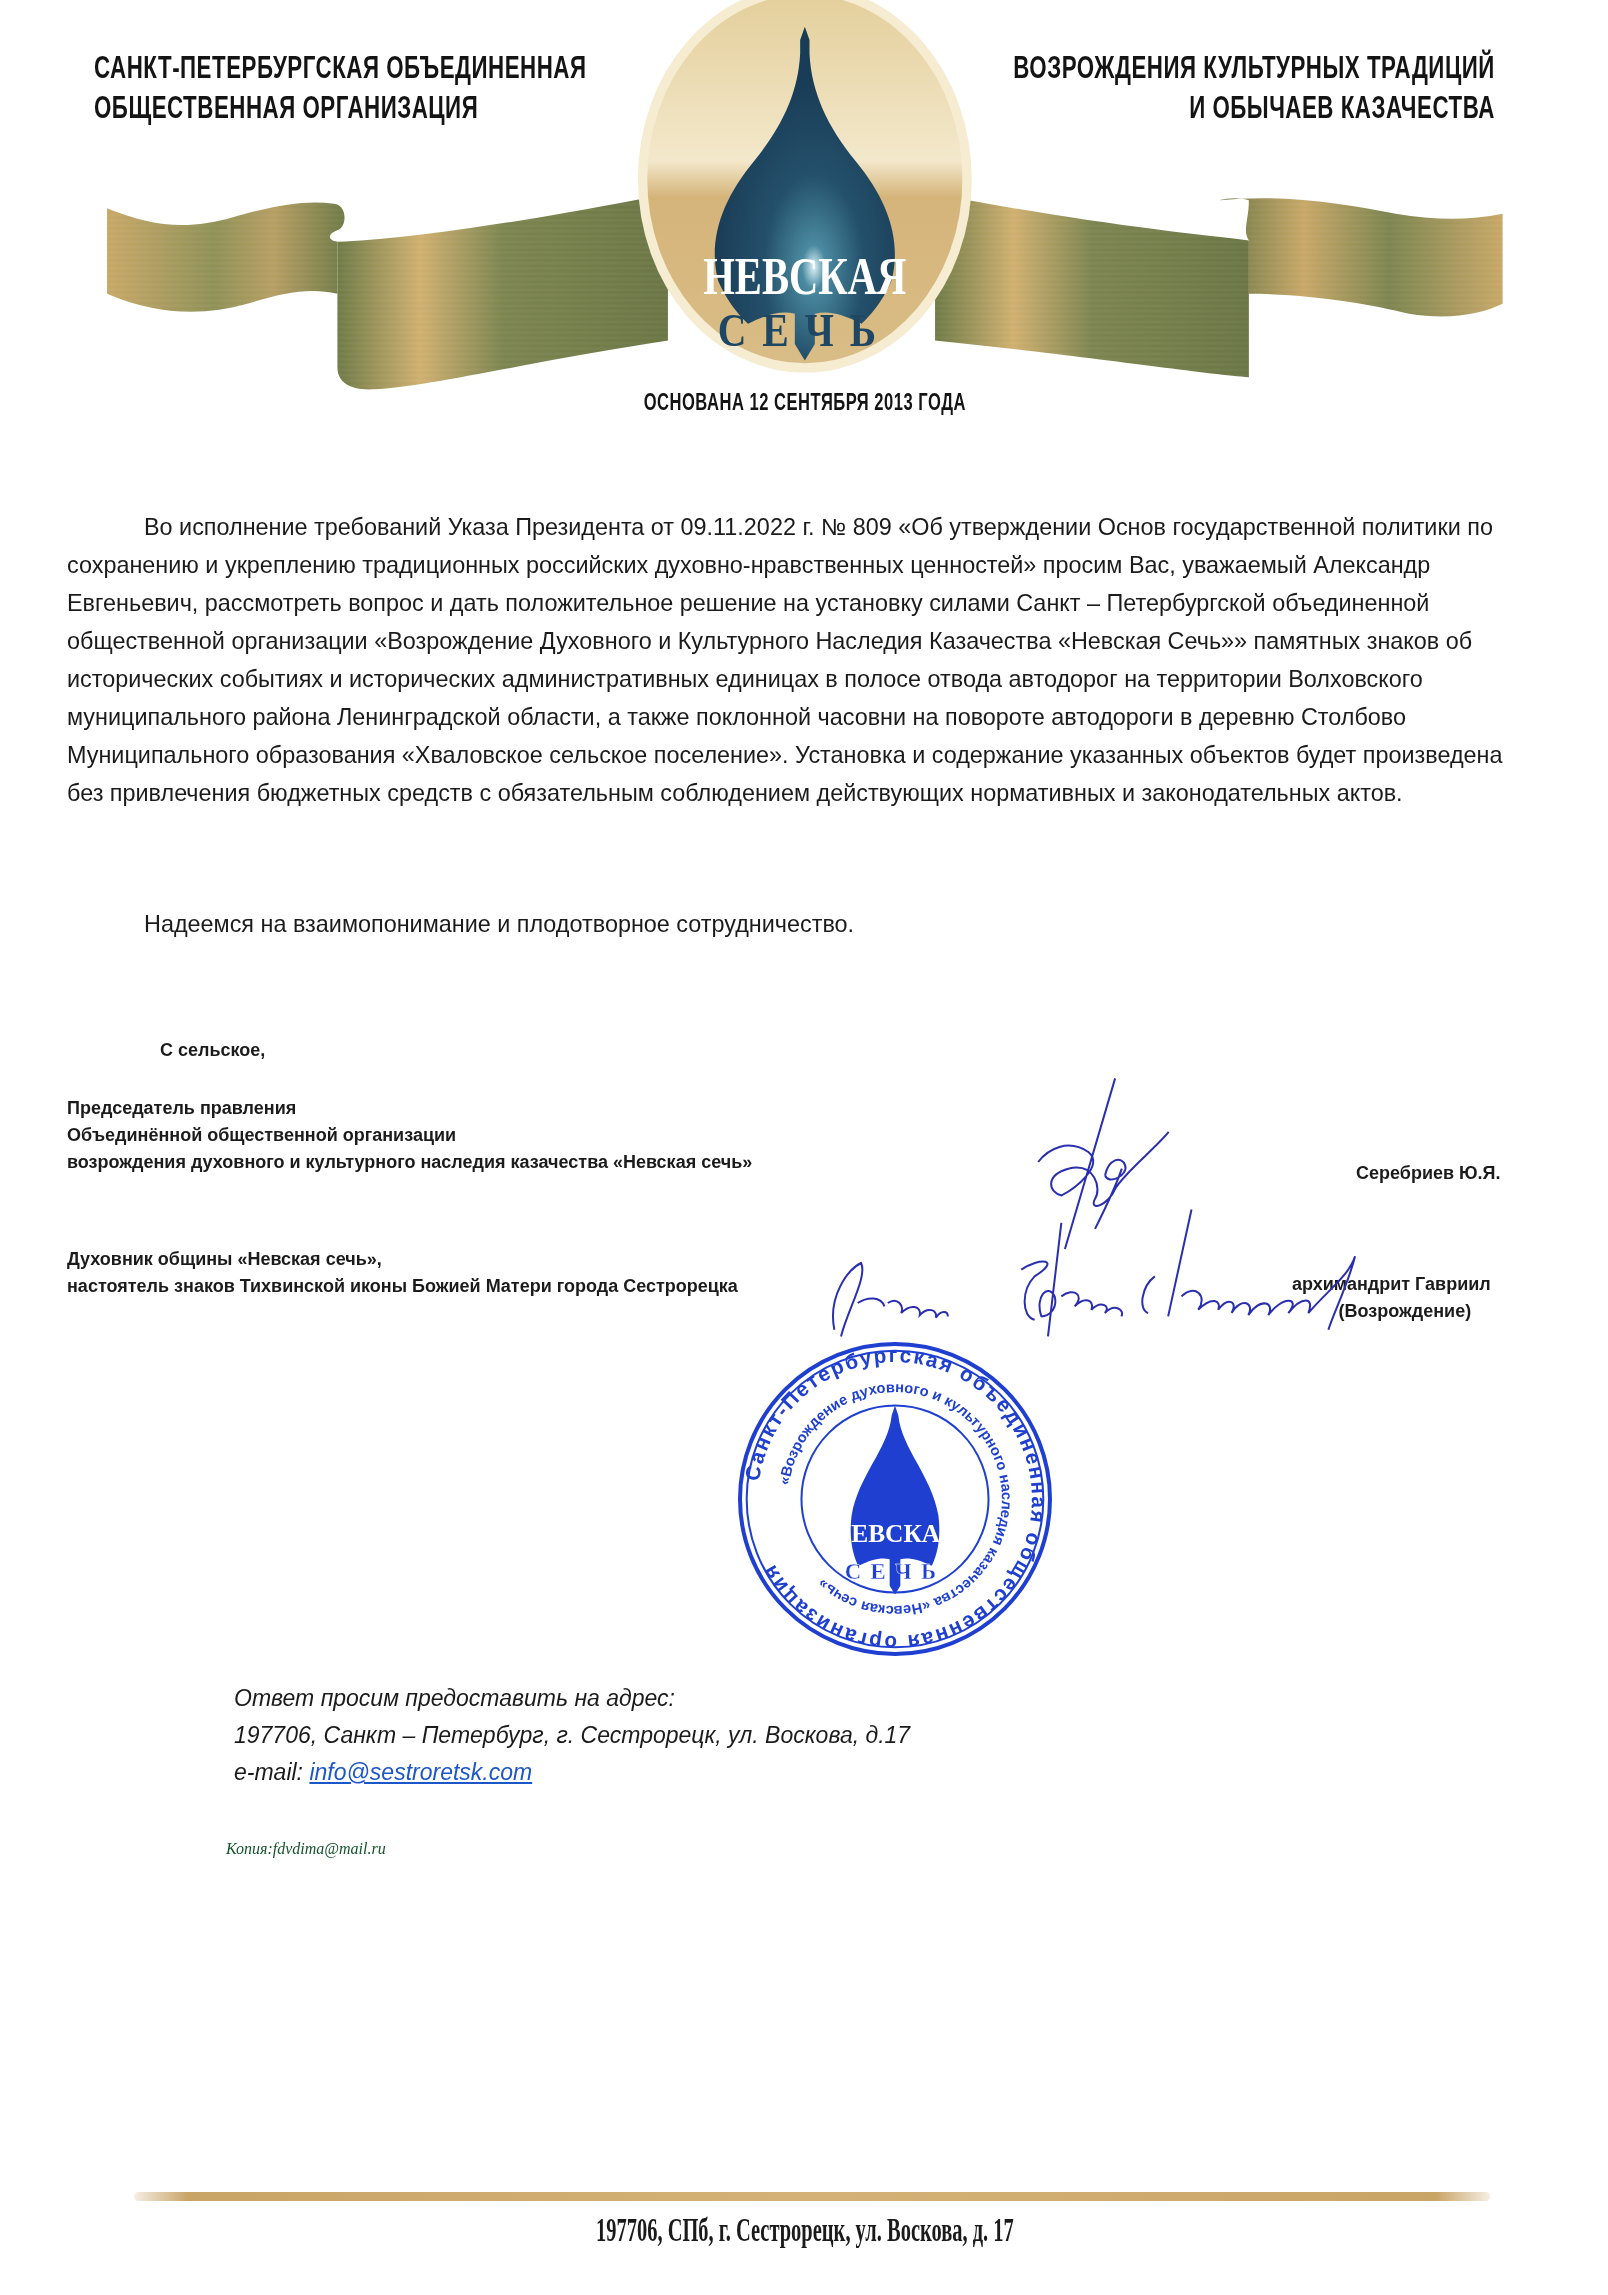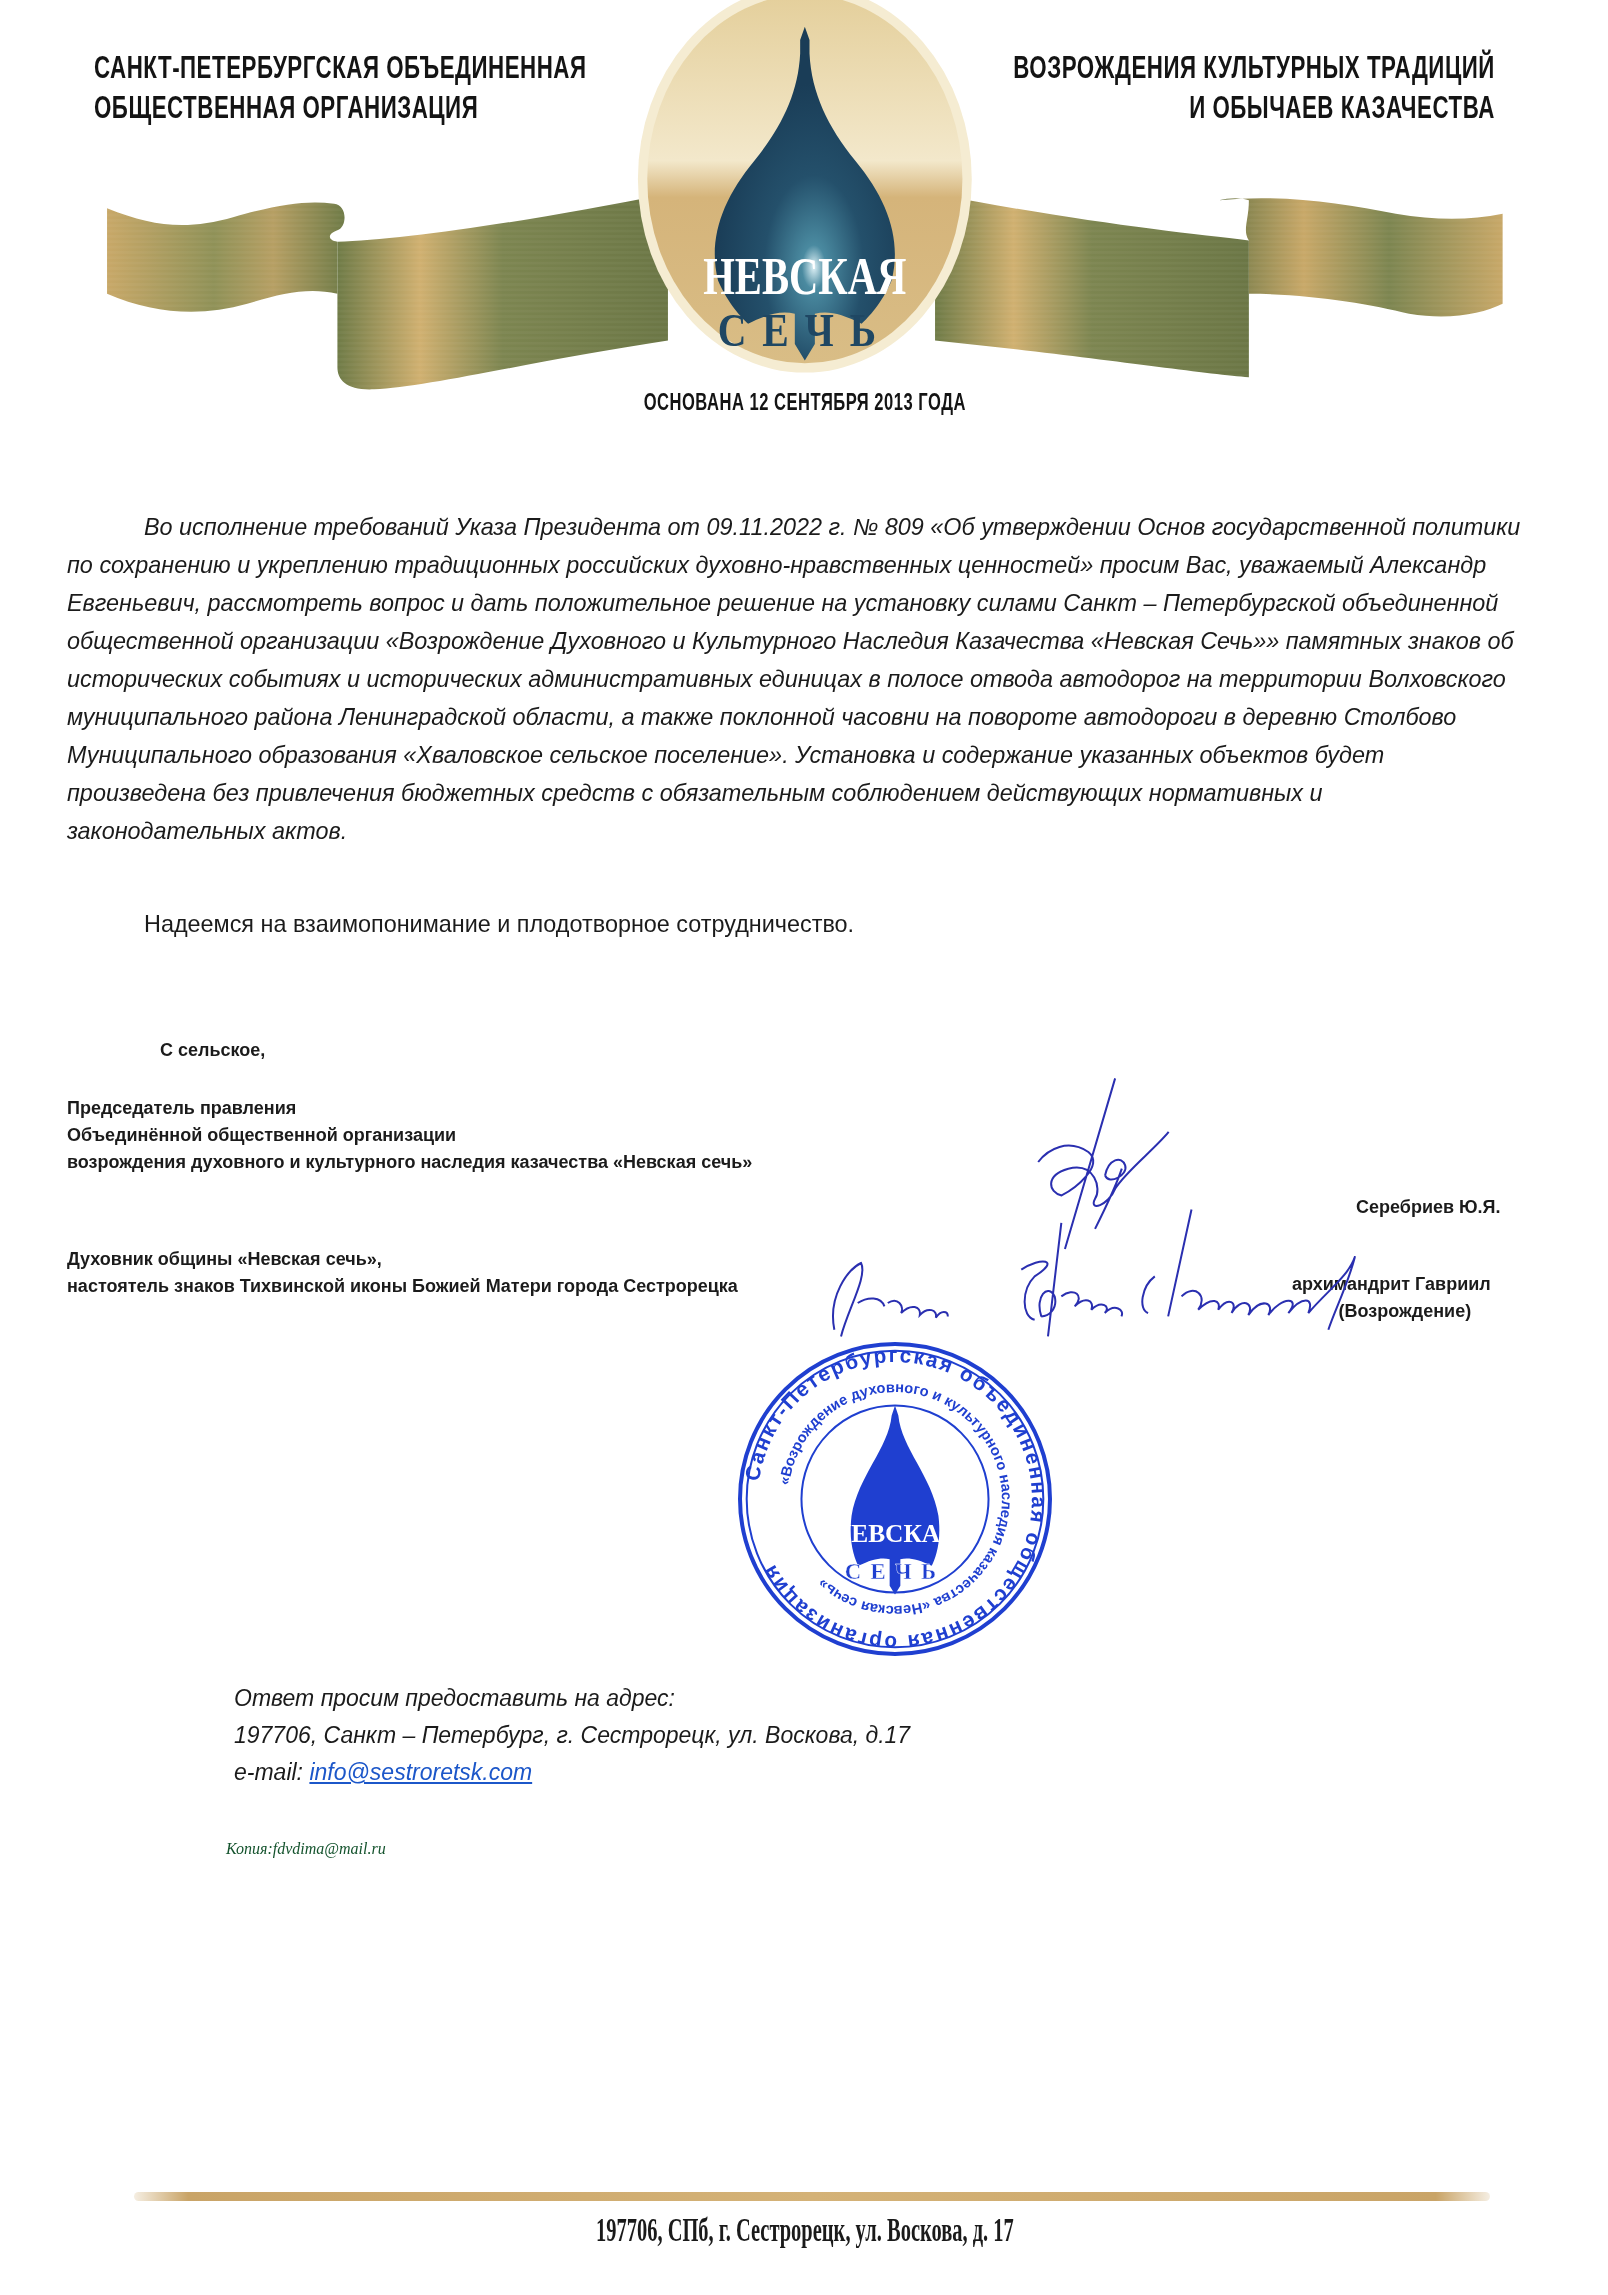--- a/index.html
+++ b/index.html
@@ -18,28 +18,28 @@
   .hdr-right { right: 114px; top: 48px; text-align: right; }
   .hdr-right .line { transform-origin: right top; }
   .founded { left: 0; width: 1609px; top: 389px; text-align: center; }
   .founded span { display: inline-block; font-size: 23px; transform: scaleX(0.72); transform-origin: center top; }
 
   .body-text {
     font-family: "Liberation Sans", sans-serif;
     font-size: 23.4px; line-height: 38px;
     color: #1b1b1b;
   }
-  .para1 { left: 67px; top: 508px; width: 1456px; text-align: left; font-style: italic; }
+  .para1 { left: 67px; top: 508px; width: 1456px; text-align: left; }
   .para1 p { margin: 0; text-indent: 77px; }
   .para2 { left: 144px; top: 905px; white-space: nowrap; }
 
   .sig { font-family: "Liberation Sans", sans-serif; font-weight: 700; font-size: 18px; line-height: 27px; color: #1b1b1b; white-space: nowrap; }
   .regards { left: 160px; top: 1037px; }
   .chair { left: 67px; top: 1095px; }
-  .chair-name { left: 1356px; top: 1160px; margin-top: 34px; }
+  .chair-name { left: 1356px; top: 1160px; }
   .spirit { left: 67px; top: 1246px; }
   .arch { left: 1292px; top: 1271px; text-align: center; }
 
   .reply { left: 226px; top: 1680px; font-family: "Liberation Sans", sans-serif; font-style: italic; font-size: 23px; line-height: 37px; color: #1b1b1b; white-space: nowrap; margin-left: 8px; }
   .reply a { color: #1c57c9; text-decoration: underline; }
   .copy { left: 226px; top: 1830px; font-family: Liberation Serif, serif; font-style: italic; font-size: 16px; line-height: 37px; color: #14532d; white-space: nowrap; }
 
   .footer-line { left: 134px; top: 2192px; width: 1356px; height: 9.4px; border-radius: 4.7px;
     background: linear-gradient(90deg, rgba(205,170,110,0.2), #c9a467 4%, #d4b277 50%, #c9a467 96%, rgba(205,170,110,0.2)); }
   .footer-addr { left: 0; width: 1609px; top: 2212px; text-align: center; }

